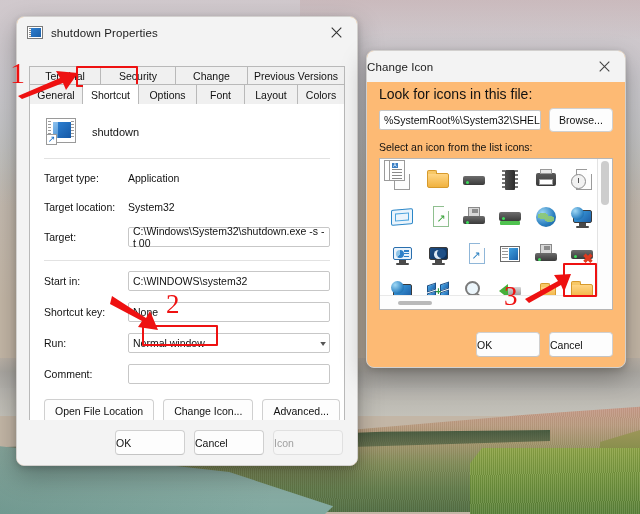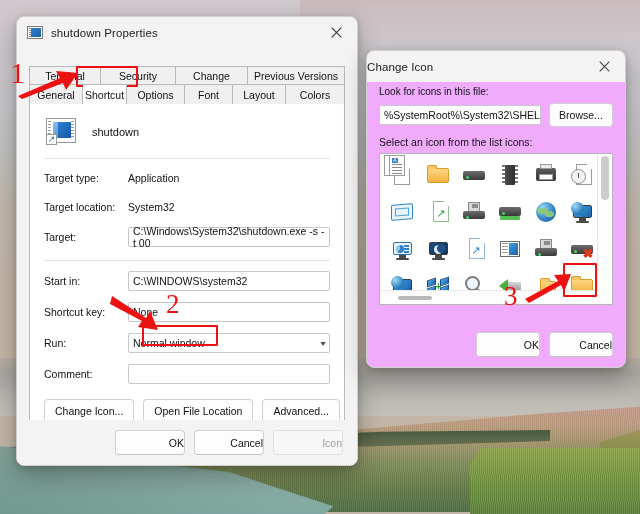--- a/index.html
+++ b/index.html
@@ -100,21 +100,21 @@
   }
   .grass-far-right {
     position:absolute; left:600px; top:420px; width:60px; height:40px;
     background: linear-gradient(to bottom,#a79a5e,#7d8a47);
     clip-path: polygon(0% 55%, 100% 10%, 100% 100%, 0% 100%);
   }
 
   
   .win {
     position: absolute;
-    background: #f0abfc;
+    background: #fdba74;
     border: 1px solid #d2d0ce;
     border-radius: 8px;
     box-shadow: 0 10px 26px rgba(0,0,0,0.28), 0 2px 6px rgba(0,0,0,0.16);
     overflow: hidden;
   }
   .titlebar {
     height: 31px;
     display: flex;
     align-items: center;
     background: #f3f3f3;
@@ -268,21 +268,21 @@
     margin: 14px 14px 0 14px;
   }
   .btn {
     height:22px;
     border:1px solid #d0d0d0;
     border-bottom-color:#c4c4c4;
     background:#fdfdfd;
     border-radius:4px;
     font-size:10.5px;
     color:#111;
-    display:flex; align-items:center; justify-content:flex-end;
+    display:flex; align-items:center; justify-content:flex-start;
     padding:0 10px;
     white-space:nowrap;
   }
 
   
   .cmdbar {
     position:absolute; left:0; right:0; bottom:0; height:45px;
     background:#f3f3f3;
     display:flex; align-items:center; justify-content:flex-end;
     gap:9px; padding-right:14px;
@@ -293,21 +293,21 @@
   
   #iconWin {
     left: 366px; top: 50px;
     width: 258px; height: 316px;
   }
   #iconWin .titlebar { padding-left: 0; }
   .icon-body {
     position:absolute; left:0; right:0; top:31px; bottom:0;
     padding: 0 12px;
   }
-  .ci-label { font-size:10px; color:#111; margin-top:4px; }
+  .ci-label { font-size:14px; color:#111; margin-top:4px; }
   .ci-filerow { display:flex; align-items:center; gap:8px; margin-top:6px; }
   .ci-file {
     flex:1; height:20px; box-sizing:border-box;
     border:1px solid #c7c7c7; background:#fff; border-radius:2px;
     font-size:10.5px; color:#111; padding:0 4px;
     display:flex; align-items:center; overflow:hidden; white-space:nowrap;
   }
   .ci-browse {
     width:62px; height:22px; flex:none;
     border:1px solid #d0d0d0; background:#fdfdfd; border-radius:4px;
@@ -616,21 +616,21 @@
             <span>Change</span>
           </div>
           <div class="tab" style="flex:1">
             <span>Previous Versions</span>
           </div>
         </div>
         <div class="tab-row row2">
           <div class="tab" style="width:54px">
             <span>General</span>
           </div>
-          <div class="tab active" style="width:44px">
+          <div class="tab active" style="width:56px">
             <span>Shortcut</span>
           </div>
           <div class="tab" style="width:58px">
             <span>Options</span>
           </div>
           <div class="tab" style="width:48px">
             <span>Font</span>
           </div>
           <div class="tab" style="width:53px">
             <span>Layout</span>
@@ -692,24 +692,24 @@
           </span>
         </div>
 
         <div class="field-row tall">
           <span class="field-label">Comment:</span>
           <span class="field-input"></span>
         </div>
 
         <div class="btn-row">
           <div class="btn">
+            <span>Open File Location</span>
+          </div>
+          <div class="btn">
             <span>Change Icon...</span>
-          </div>
-          <div class="btn">
-            <span>Open File Location</span>
           </div>
           <div class="btn">
             <span>Advanced...</span>
           </div>
         </div>
       </div>
 
       <div class="cmdbar">
         <div class="btn">
           <span>OK</span>

